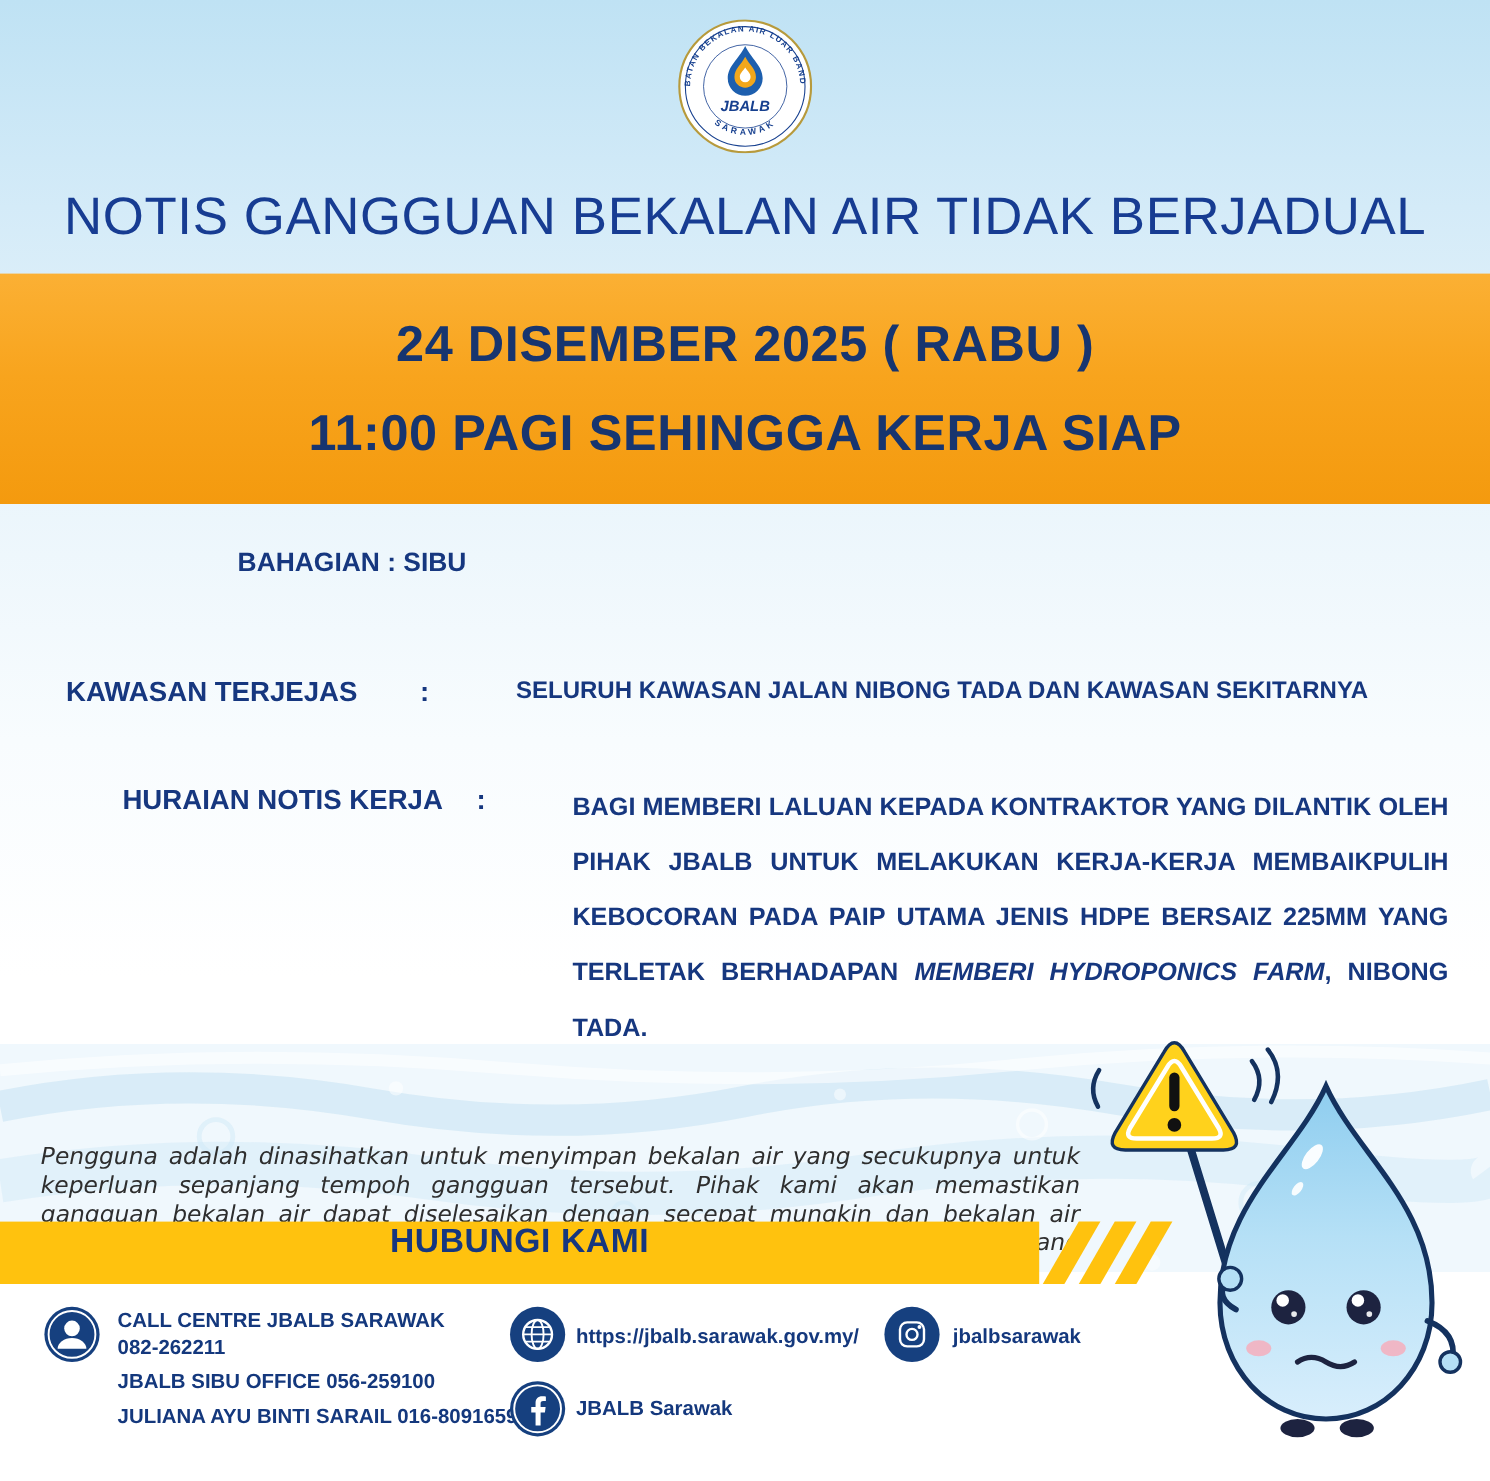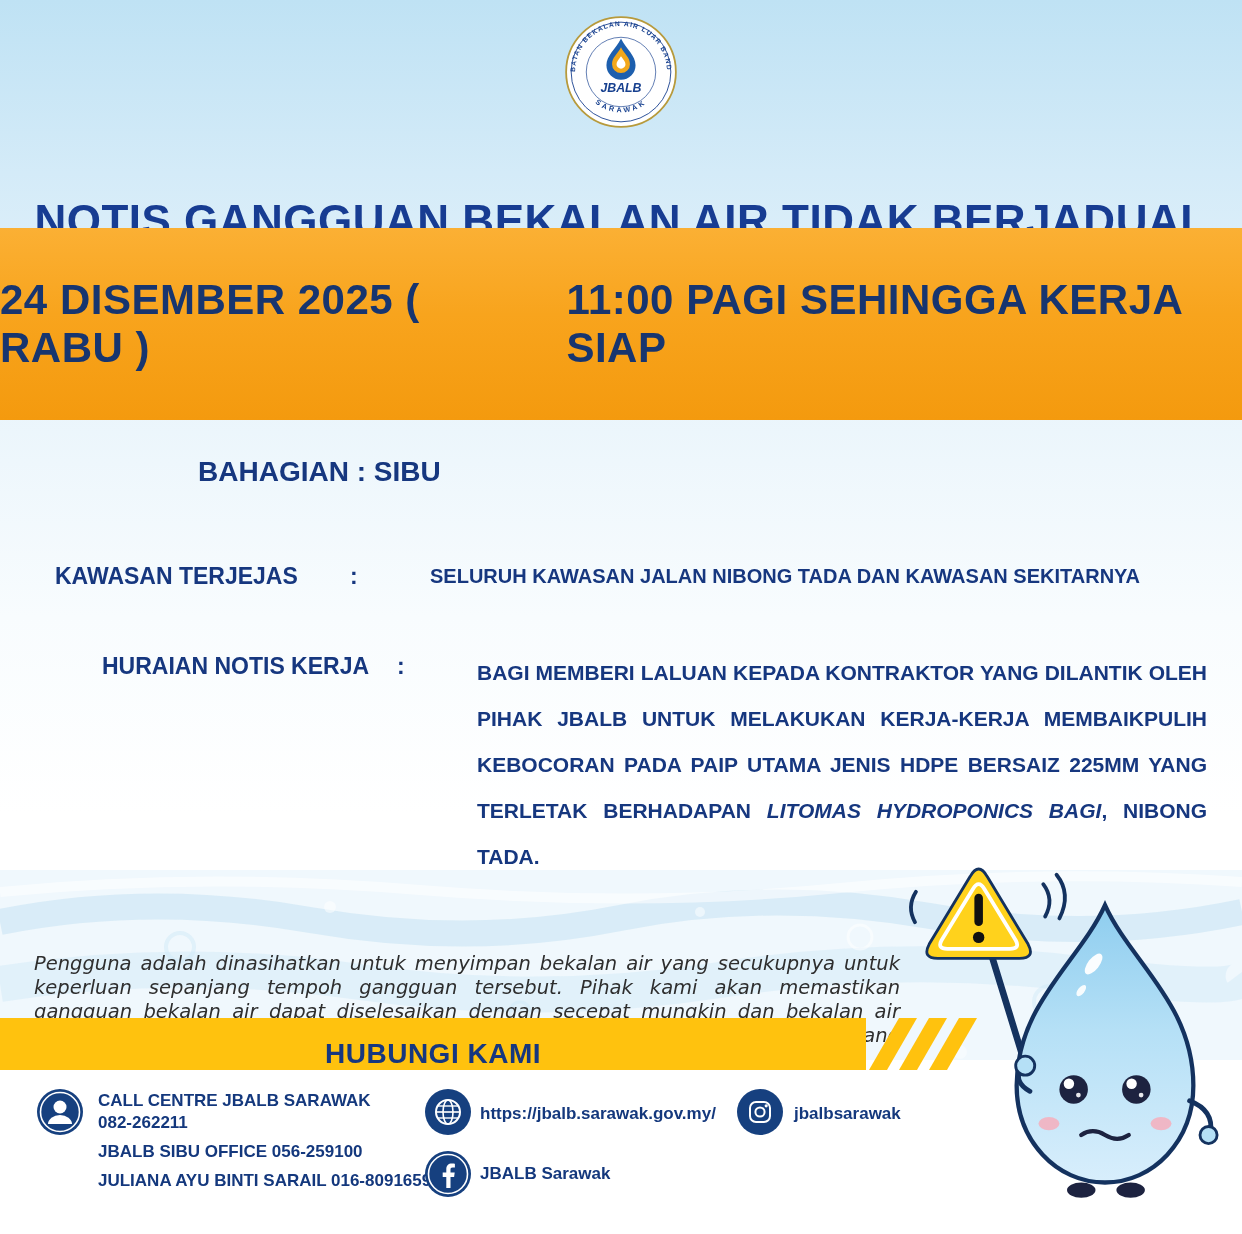--- a/index.html
+++ b/index.html
@@ -7,52 +7,52 @@
     position:relative; width:1242px; height:1234px; overflow:hidden;
     font-family:"Liberation Sans", sans-serif;
     background: linear-gradient(180deg,#bfe2f4 0%, #d4ebf8 14%, #e8f4fb 30%, #f8fcfe 50%, #ffffff 66%, #ffffff 100%);
   }
   .layer { position:absolute; }
   
   .logo { left:50%; top:16px; transform:translateX(-50%); width:112px; height:112px; z-index:3; }
   
   .title {
     left:0; top:156px; width:1242px; text-align:center;
-    font-size:44px; font-weight:bold; color:#173c92; letter-spacing:0.5px; z-index:3;margin-top:40px;
+    font-size:44px; font-weight:normal; color:#173c92; letter-spacing:0.5px; z-index:3;
   }
   
   .banner {
     left:0; top:228px; width:1242px; height:192px;
     background:linear-gradient(180deg,#fbb034 0%, #f8a41d 45%, #f49a0e 100%);
-    display:flex; flex-direction:row; justify-content:center; align-items:center; gap:26px; z-index:3;
+    display:flex; flex-direction:column; justify-content:center; align-items:center; gap:26px; z-index:3;
   }
   .banner-line { font-size:42px; font-weight:bold; color:#17356f; letter-spacing:0.5px; }
   
-  .loc { top:456px; font-size:28px; font-weight:bold; color:#16377f; z-index:3; }
+  .loc { top:456px; font-size:22px; font-weight:bold; color:#16377f; z-index:3; }
   .loc-bahagian { left:198px; }
   .loc-daerah { left:660px; }
   
   .detail-row { left:0; width:1242px; display:flex; align-items:flex-start; z-index:3; }
   .row-kawasan { top:560px; }
   .row-huraian { top:650px;margin-left:47px; }
   .detail-label { width:295px; padding-left:55px; font-size:23px; font-weight:bold; color:#16377f; padding-top:3px; }
   .detail-colon { width:80px; font-size:23px; font-weight:bold; color:#16377f; padding-top:3px; }
   .detail-value { width:730px; font-size:20px; font-weight:bold; color:#16377f; padding-top:5px; }
   .huraian-p { width:730px; font-size:21px; font-weight:bold; color:#16377f; line-height:46px; text-align:justify; margin:0; }
   .huraian-p .ital { font-style:italic; }
   
   .disclaimer {
     left:34px; top:952px; width:866px;
     font-family:"DejaVu Sans", sans-serif; font-style:italic;
     font-size:19.5px; line-height:24px; color:#2e2e2e; text-align:justify; z-index:3;
   }
   
   .hubungi-bar {
     left:0; top:1018px; width:866px; height:52px; background:#ffc20e;
-    display:flex; align-items:flex-end; justify-content:center; z-index:3;
+    display:flex; align-items:flex-start; justify-content:center; z-index:3;
   }
   .hubungi-text { font-size:28px; font-weight:bold; color:#16377f; letter-spacing:0.5px; }
   .stripe { top:1018px; width:18px; height:52px; background:#ffc20e; transform:skewX(-30deg); z-index:3; }
   .stripe1 { left:884px; } .stripe2 { left:914px; } .stripe3 { left:944px; }
   
   .icon-badge { width:48px; height:48px; z-index:4; }
   .ic-person { left:36px;  top:1088px; }
   .ic-globe  { left:424px; top:1088px; }
   .ic-insta  { left:736px; top:1088px; }
   .ic-fb     { left:424px; top:1150px; }
@@ -116,21 +116,21 @@
 
   <div class="layer detail-row row-kawasan">
     <div class="detail-label">KAWASAN TERJEJAS</div>
     <div class="detail-colon">:</div>
     <div class="detail-value">SELURUH KAWASAN JALAN NIBONG TADA DAN KAWASAN SEKITARNYA</div>
   </div>
 
   <div class="layer detail-row row-huraian">
     <div class="detail-label">HURAIAN NOTIS KERJA</div>
     <div class="detail-colon">:</div>
-    <p class="huraian-p"><span>BAGI MEMBERI LALUAN KEPADA KONTRAKTOR YANG DILANTIK OLEH PIHAK JBALB UNTUK MELAKUKAN KERJA-KERJA MEMBAIKPULIH KEBOCORAN PADA PAIP UTAMA JENIS HDPE BERSAIZ 225MM YANG TERLETAK BERHADAPAN </span><span class="ital">LITOMAS HYDROPONICS BAGI</span><span>, NIBONG TADA.</span></p>
+    <p class="huraian-p"><span>BAGI MEMBERI LALUAN KEPADA KONTRAKTOR YANG DILANTIK OLEH PIHAK JBALB UNTUK MELAKUKAN KERJA-KERJA MEMBAIKPULIH KEBOCORAN PADA PAIP UTAMA JENIS HDPE BERSAIZ 225MM YANG TERLETAK BERHADAPAN </span><span class="ital">MEMBERI HYDROPONICS FARM</span><span>, NIBONG TADA.</span></p>
   </div>
 
   <div class="layer disclaimer">Pengguna adalah dinasihatkan untuk menyimpan bekalan air yang secukupnya untuk keperluan sepanjang tempoh gangguan tersebut. Pihak kami akan memastikan gangguan bekalan air dapat diselesaikan dengan secepat mungkin dan bekalan air akan kembali pulih secara berperingkat di kawasan yang terjejas. Segala kesulitan yang timbul akibat gangguan ini adalah sangat dikesali.</div>
 
   <div class="layer hubungi-bar">
     <span class="hubungi-text">HUBUNGI KAMI</span>
   </div>
   <div class="layer stripe stripe1"></div>
   <div class="layer stripe stripe2"></div>
   <div class="layer stripe stripe3"></div>

